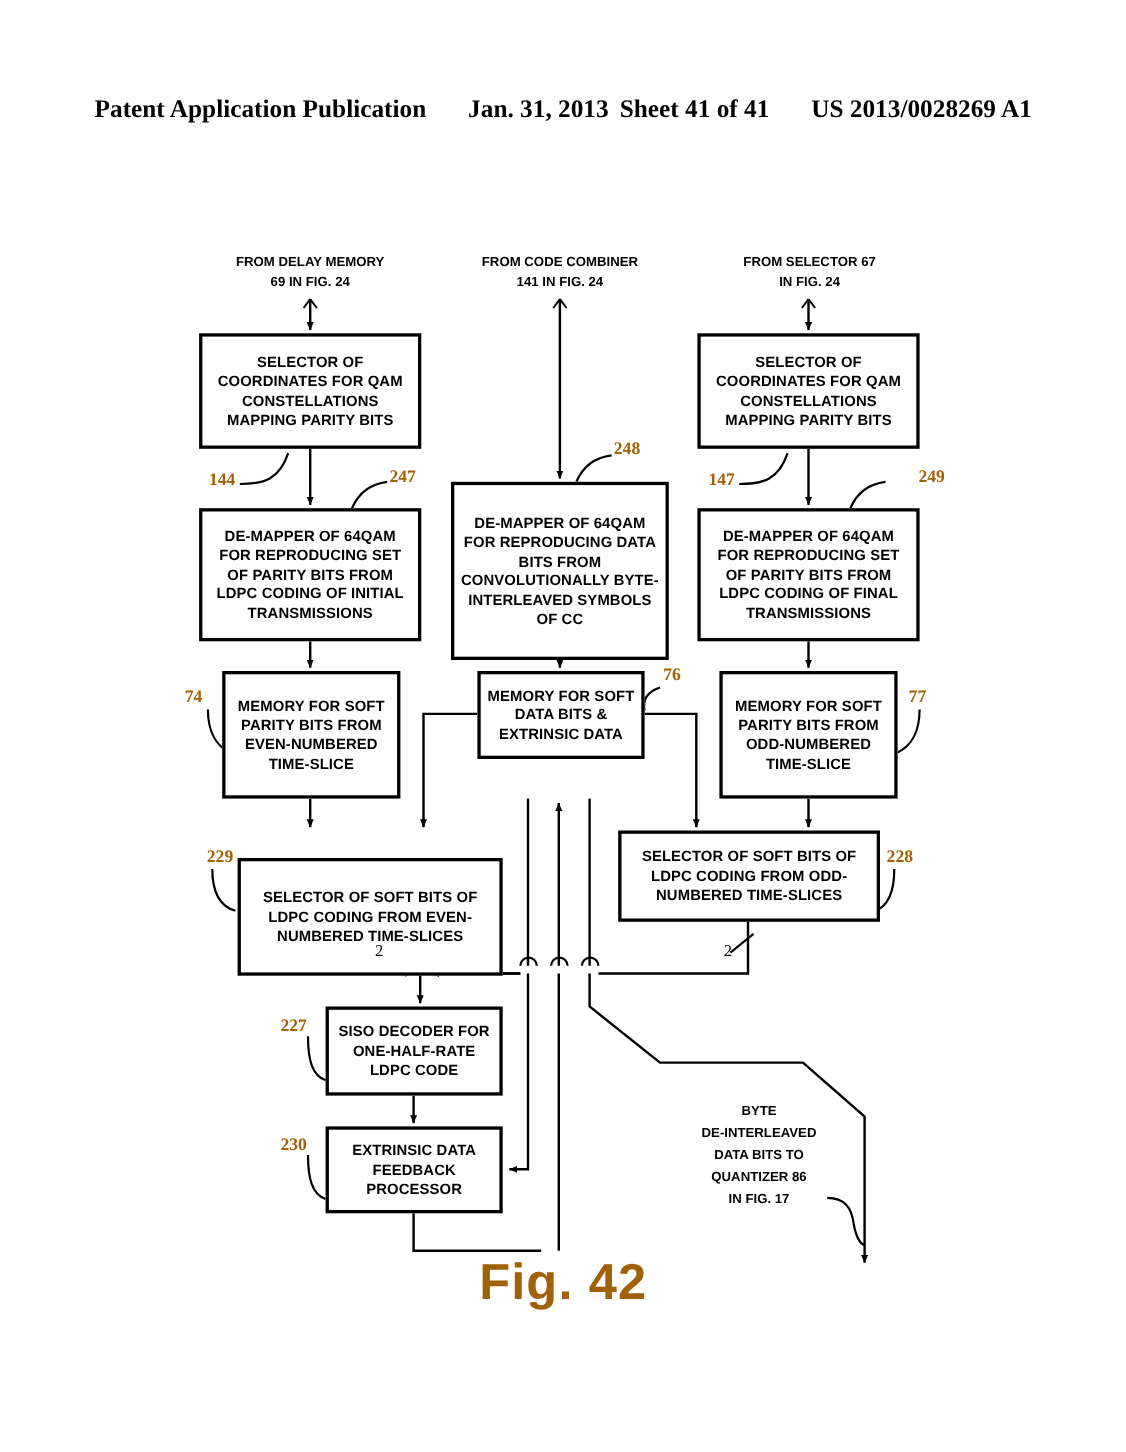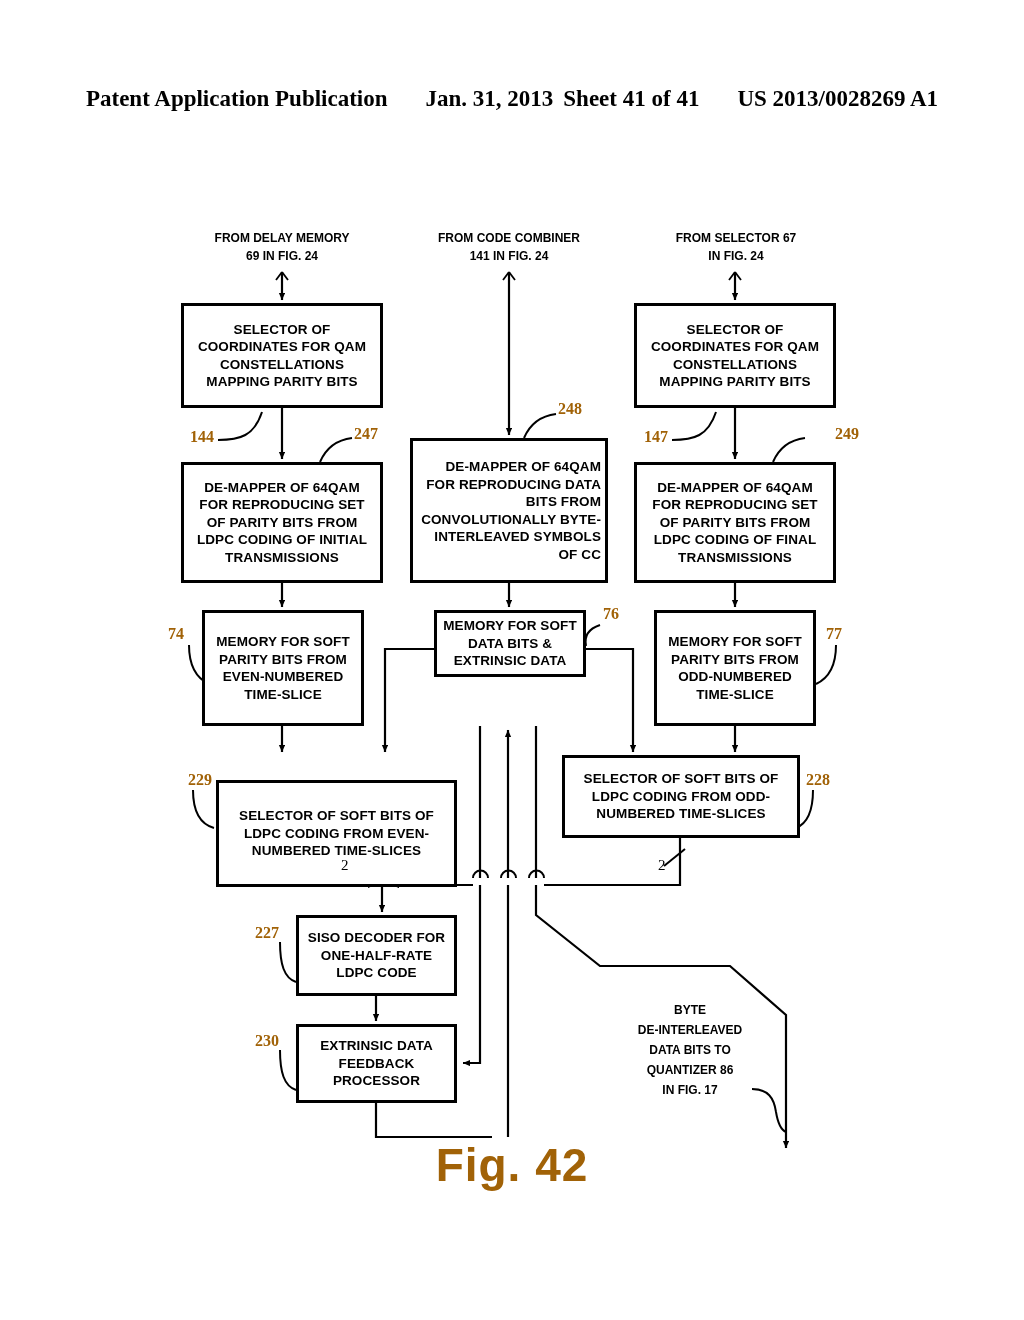--- a/index.html
+++ b/index.html
@@ -212,27 +212,27 @@
 141 IN FIG. 24</div>
   <div class="caption" style="left:636px; top:230px; width:200px; white-space:pre-line;">FROM SELECTOR 67
 IN FIG. 24</div>
 
   <div class="box" style="left:181px; top:303px; width:202px; height:105px;">SELECTOR OF COORDINATES FOR QAM CONSTELLATIONS MAPPING PARITY BITS</div>
 
   <div class="box" style="left:634px; top:303px; width:202px; height:105px;">SELECTOR OF COORDINATES FOR QAM CONSTELLATIONS MAPPING PARITY BITS</div>
 
   <div class="box" style="left:181px; top:462px; width:202px; height:121px;">DE-MAPPER OF 64QAM FOR REPRODUCING SET OF PARITY BITS FROM LDPC CODING OF INITIAL TRANSMISSIONS</div>
 
-  <div class="box" style="left:410px; top:438px; width:198px; height:145px;text-align:right;">DE-MAPPER OF 64QAM FOR REPRODUCING DATA BITS FROM CONVOLUTIONALLY BYTE-INTERLEAVED SYMBOLS OF CC</div>
+  <div class="box" style="left:410px; top:438px; width:198px; height:162px;">DE-MAPPER OF 64QAM FOR REPRODUCING DATA BITS FROM CONVOLUTIONALLY BYTE-INTERLEAVED SYMBOLS OF CC</div>
 
   <div class="box" style="left:634px; top:462px; width:202px; height:121px;">DE-MAPPER OF 64QAM FOR REPRODUCING SET OF PARITY BITS FROM LDPC CODING OF FINAL TRANSMISSIONS</div>
 
   <div class="box" style="left:202px; top:610px; width:162px; height:116px;">MEMORY FOR SOFT PARITY BITS FROM EVEN-NUMBERED TIME-SLICE</div>
 
-  <div class="box" style="left:434px; top:610px; width:152px; height:67px;">MEMORY FOR SOFT DATA BITS &amp; EXTRINSIC DATA</div>
+  <div class="box" style="left:434px; top:610px; width:152px; height:80px;">MEMORY FOR SOFT DATA BITS &amp; EXTRINSIC DATA</div>
 
   <div class="box" style="left:654px; top:610px; width:162px; height:116px;">MEMORY FOR SOFT PARITY BITS FROM ODD-NUMBERED TIME-SLICE</div>
 
   <div class="box" style="left:216px; top:780px; width:241px; height:107px;">SELECTOR OF SOFT BITS OF LDPC CODING FROM EVEN-NUMBERED TIME-SLICES</div>
 
   <div class="box" style="left:562px; top:755px; width:238px; height:83px;">SELECTOR OF SOFT BITS OF LDPC CODING FROM ODD-NUMBERED TIME-SLICES</div>
 
   <div class="box" style="left:296px; top:915px; width:161px; height:81px;">SISO DECODER FOR ONE-HALF-RATE LDPC CODE</div>
 
   <div class="box" style="left:296px; top:1024px; width:161px; height:79px;">EXTRINSIC DATA FEEDBACK PROCESSOR</div>

